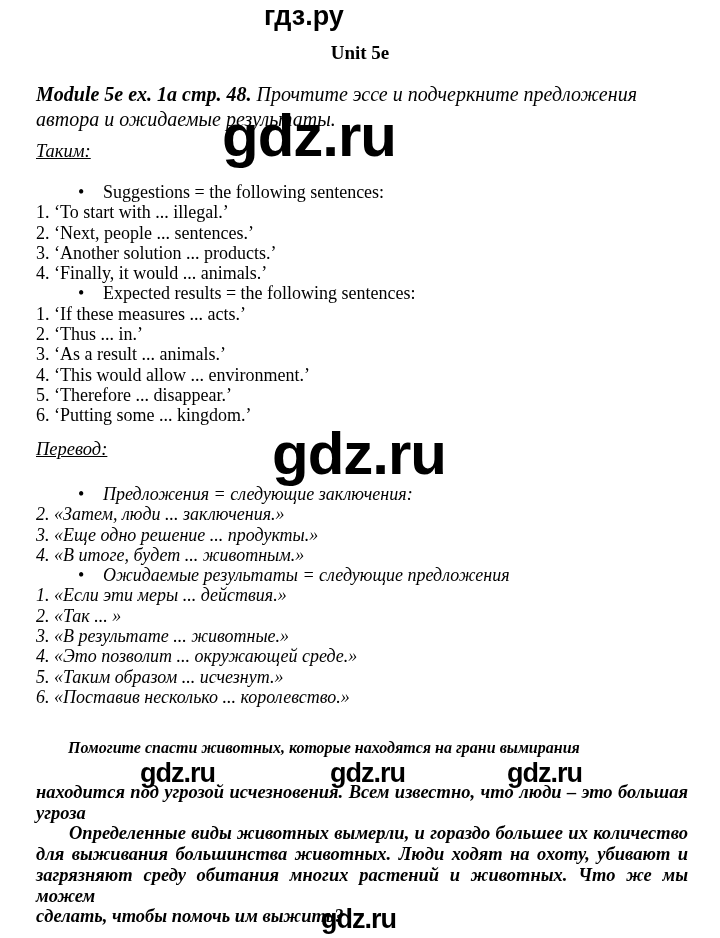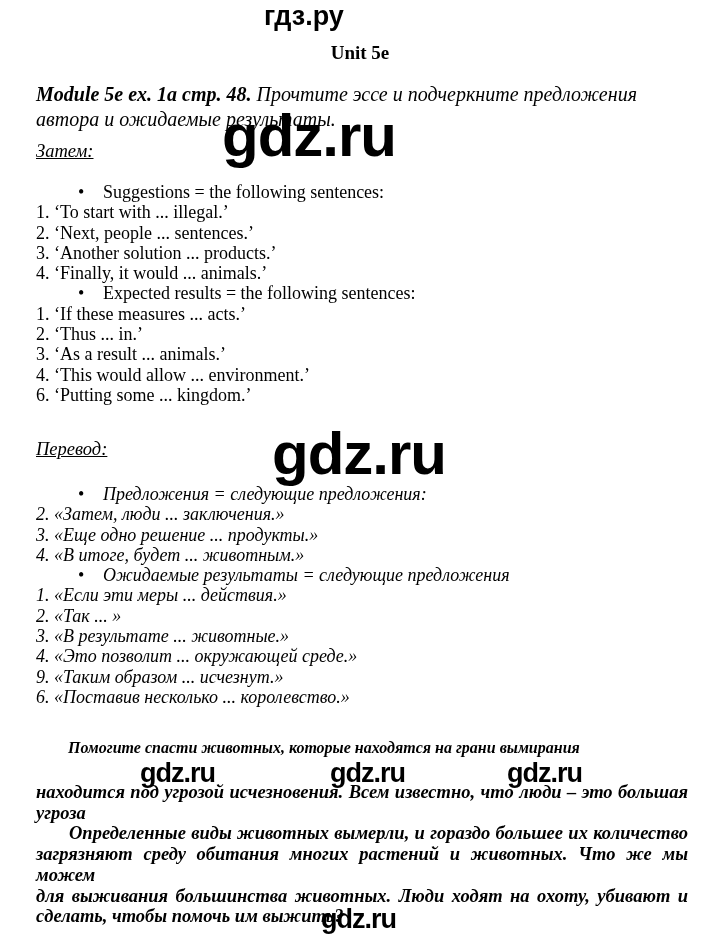--- a/index.html
+++ b/index.html
@@ -50,59 +50,60 @@
 <body>
 
 <div class="page">
 
   <div class="brand">гдз.ру</div>
 
   <div class="unit">Unit 5e</div>
 
   <p class="task"><b>Module 5e ex. 1a стр. 48.</b> <span>Прочтите эссе и подчеркните предложения автора и ожидаемые результаты.</span></p>
 
-  <div class="sec-heading answers-heading">Затем:</div>
+  <div class="sec-heading answers-heading">Таким:</div>
 
   <div class="list list-en">
     <div class="brow"><span class="bullet">•</span><span>Suggestions = the following sentences:</span></div>
     <div class="li">1. ‘To start with ... illegal.’</div>
     <div class="li">2. ‘Next, people ... sentences.’</div>
     <div class="li">3. ‘Another solution ... products.’</div>
     <div class="li">4. ‘Finally, it would ... animals.’</div>
     <div class="brow"><span class="bullet">•</span><span>Expected results = the following sentences:</span></div>
     <div class="li">1. ‘If these measures ... acts.’</div>
     <div class="li">2. ‘Thus ... in.’</div>
     <div class="li">3. ‘As a result ... animals.’</div>
     <div class="li">4. ‘This would allow ... environment.’</div>
+    <div class="li">5. ‘Therefore ... disappear.’</div>
     <div class="li">6. ‘Putting some ... kingdom.’</div>
   </div>
 
   <div class="sec-heading translation-heading">Перевод:</div>
 
   <div class="list list-ru">
-    <div class="brow"><span class="bullet">•</span><span>Предложения = следующие предложения:</span></div>
+    <div class="brow"><span class="bullet">•</span><span>Предложения = следующие заключения:</span></div>
     <div class="li">2. «Затем, люди ... заключения.»</div>
     <div class="li">3. «Еще одно решение ... продукты.»</div>
     <div class="li">4. «В итоге, будет ... животным.»</div>
     <div class="brow"><span class="bullet">•</span><span>Ожидаемые результаты = следующие предложения</span></div>
     <div class="li">1. «Если эти меры ... действия.»</div>
     <div class="li">2. «Так ... »</div>
     <div class="li">3. «В результате ... животные.»</div>
     <div class="li">4. «Это позволит ... окружающей среде.»</div>
-    <div class="li">9. «Таким образом ... исчезнут.»</div>
+    <div class="li">5. «Таким образом ... исчезнут.»</div>
     <div class="li">6. «Поставив несколько ... королевство.»</div>
   </div>
 
   <div class="essay-title">Помогите спасти животных, которые находятся на грани вымирания</div>
 
   <div class="essay">
     <div class="eline just">находится под угрозой исчезновения. Всем известно, что люди – это большая угроза</div>
     <div class="eline just indent">Определенные виды животных вымерли, и гораздо большее их количество</div>
+    <div class="eline just">для выживания большинства животных. Люди ходят на охоту, убивают и</div>
     <div class="eline just">загрязняют среду обитания многих растений и животных. Что же мы можем</div>
-    <div class="eline just">для выживания большинства животных. Люди ходят на охоту, убивают и</div>
     <div class="eline">сделать, чтобы помочь им выжить?</div>
   </div>
 
   <div class="wm wm-big wm1">gdz.ru</div>
   <div class="wm wm-big wm2">gdz.ru</div>
   <div class="wm wm-small wm3">gdz.ru</div>
   <div class="wm wm-small wm4">gdz.ru</div>
   <div class="wm wm-small wm5">gdz.ru</div>
   <div class="wm wm-small wm6">gdz.ru</div>
 

